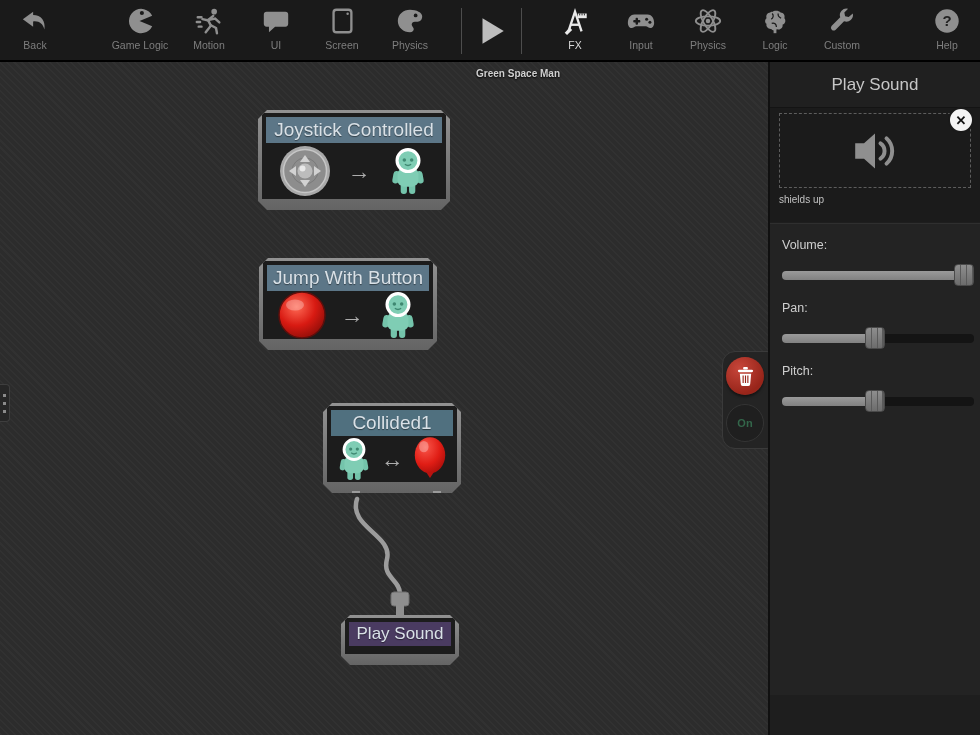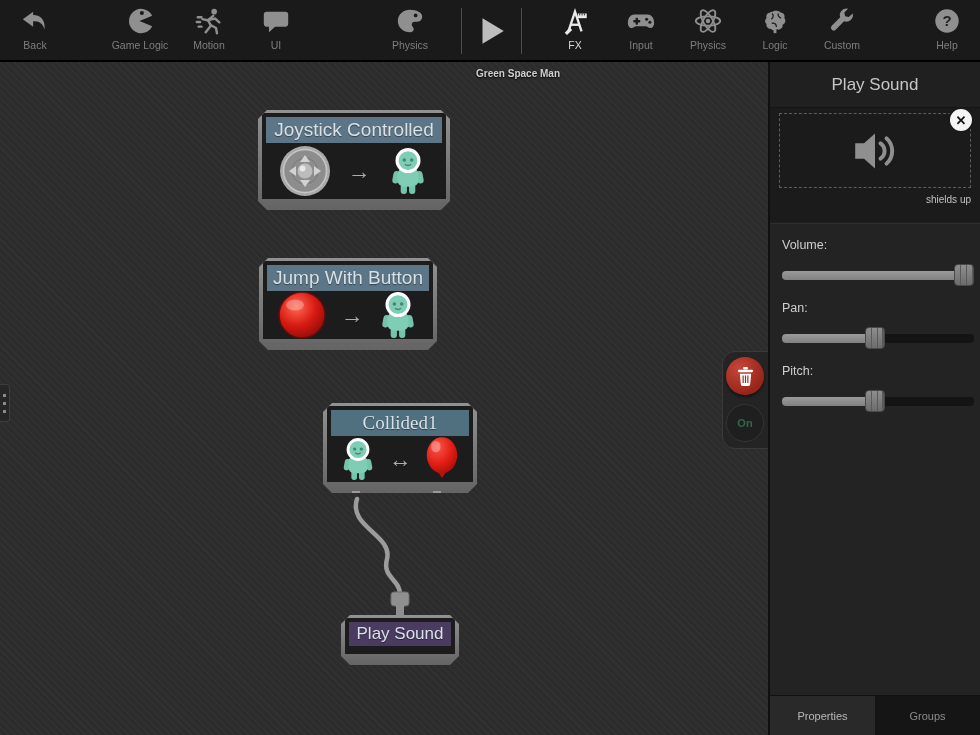--- a/index.html
+++ b/index.html
@@ -63,21 +63,21 @@
   #panel { position:absolute; left:768px; top:62px; width:212px; height:673px;
     background:#1e1e1e; border-left:2px solid #101010; z-index:20; }
   #panel-header { height:46px; display:flex; align-items:center; justify-content:center;
     background:#202020; border-bottom:1px solid #141414; }
   #panel-title { color:#c6c6c6; font-size:17px; }
   #sound-section { position:relative; height:114px; background:#1b1b1b; padding:5px 9px 0 9px; }
   #sound-drop { height:75px; border:1px dashed #5d5d5d; display:flex; align-items:center; justify-content:center; }
   #sound-close { position:absolute; right:6px; top:-1px; width:26px; height:26px; border-radius:50%;
     background:#f4f4f4; border:2px solid #1a1a1a; color:#111; font-size:13px; font-weight:bold;
     display:flex; align-items:center; justify-content:center; cursor:pointer; line-height:1; }
-  #sound-name { text-align:right; font-size:10px; color:#c2c2c2; margin-top:6px; }
+  #sound-name { text-align:left; font-size:10px; color:#c2c2c2; margin-top:6px; }
 
   #props-section { position:absolute; left:0; top:161px; right:0; bottom:40px;
     background:#232323; border-top:1px solid #2f2f2f; padding:14px 4px 0 12px; }
   .slider-group { margin-bottom:15px; }
   .slider-label { font-size:12.5px; color:#cfcfcf; margin-bottom:12px; }
   .slider { position:relative; height:22px; cursor:pointer; }
   .slider-track { position:absolute; left:0; right:2px; top:7px; height:9px; background:#141414; border-radius:4px; }
   .slider-fill { position:absolute; left:0; top:7px; height:9px; width:var(--pct,50%);
     background:linear-gradient(#9a9a9a,#818181); border-radius:4px; }
   .slider-thumb { position:absolute; top:0; left:calc(var(--pct,50%) - 10px); width:20px; height:22px;
@@ -137,20 +137,29 @@
 
     <div class="tb-item" style="left:241px">
       <div class="tb-icon">
         <svg width="30" height="30" viewBox="0 0 32 32">
             <path fill="#8f8f8f" d="M6 6 h20 a3 3 0 0 1 3 3 v10 a3 3 0 0 1 -3 3 h-11 l-6.5 6 v-6 H6 a3 3 0 0 1 -3 -3 V9 a3 3 0 0 1 3 -3 z"></path>
           </svg>
       </div>
       <div class="tb-label">UI</div>
     </div>
 
+    <div class="tb-item" style="left:307px">
+      <div class="tb-icon">
+        <svg width="30" height="30" viewBox="0 0 32 32">
+            <rect x="7" y="4" width="19" height="24" rx="3" fill="none" stroke="#8f8f8f" stroke-width="2.5"></rect>
+            <circle cx="22" cy="8.3" r="1.3" fill="#8f8f8f"></circle>
+          </svg>
+      </div>
+      <div class="tb-label">Screen</div>
+    </div>
 
     <div class="tb-item" style="left:375px">
       <div class="tb-icon">
         <svg width="30" height="30" viewBox="0 0 32 32">
             <path fill="#8f8f8f" d="M16 4 C9 4 3 9 3 16 c0 7 6 12 13 12 2.5 0 4-1.5 4-3.4 0-1-.5-1.8-1.2-2.6-.6-.7-1-1.3-1-2.2 0-1.7 1.4-3 3.4-3 h3 C27 16.8 29 14.5 29 11 29 7 23 4 16 4 z"></path>
             <circle cx="22" cy="10" r="2" fill="#1a1a1a"></circle>
           </svg>
       </div>
       <div class="tb-label">Physics</div>
     </div>
@@ -305,21 +314,21 @@
           <rect x="10" y="20" width="20" height="18" rx="6" fill="#7fcdb4"></rect>
           <circle cx="20" cy="13" r="10.5" fill="#7fcdb4" stroke="#ffffff" stroke-width="3"></circle>
           <circle cx="16.5" cy="12.5" r="1.7" fill="#3f8871"></circle>
           <circle cx="23.5" cy="12.5" r="1.7" fill="#3f8871"></circle>
           <path d="M17 16.5 q3 2.5 6 0" stroke="#3f8871" stroke-width="1.3" fill="none"></path>
         </svg>
       </div>
     </div>
   </div>
 
-  <div class="block" id="block-collided" style="left:323px; top:403px; width:154px; height:90px;font-family:Liberation Serif, serif;">
+  <div class="block" id="block-collided" style="left:323px; top:403px; width:138px; height:90px;">
     <div class="block-face">
       <div class="block-title" style="--bar: #50707f;">Collided1</div>
       <div class="block-row">
         <svg width="38" height="44" viewBox="0 0 40 46">
           <rect x="5.5" y="23" width="6" height="12" rx="3" fill="#74c4ab" transform="rotate(10 8.5 29)"></rect>
           <rect x="28.5" y="23" width="6" height="12" rx="3" fill="#74c4ab" transform="rotate(-10 31.5 29)"></rect>
           <rect x="13" y="35" width="6" height="10" rx="2.8" fill="#74c4ab"></rect>
           <rect x="21" y="35" width="6" height="10" rx="2.8" fill="#74c4ab"></rect>
           <rect x="10" y="20" width="20" height="18" rx="6" fill="#7fcdb4"></rect>
           <circle cx="20" cy="13" r="10.5" fill="#7fcdb4" stroke="#ffffff" stroke-width="3"></circle>
@@ -420,19 +429,15 @@
       <div class="slider-group">
         <div class="slider-label">Pitch:</div>
         <div class="slider" style="--pct: 48%;">
           <div class="slider-track"></div>
           <div class="slider-fill"></div>
           <div class="slider-thumb"></div>
         </div>
       </div>
     </div>
 
-    <div id="panel-tabs">
-      <div class="panel-tab active">Properties</div>
-      <div class="panel-tab">Groups</div>
-    </div>
   </div>
 
 </div>
 
 </body></html>

